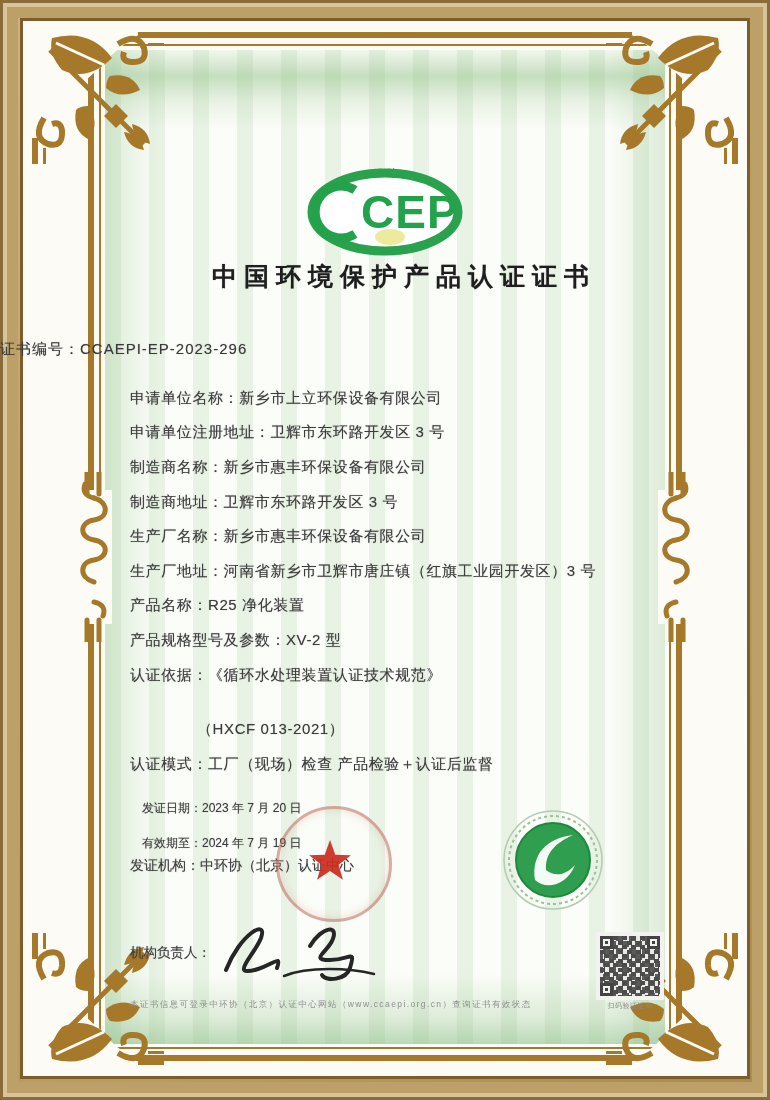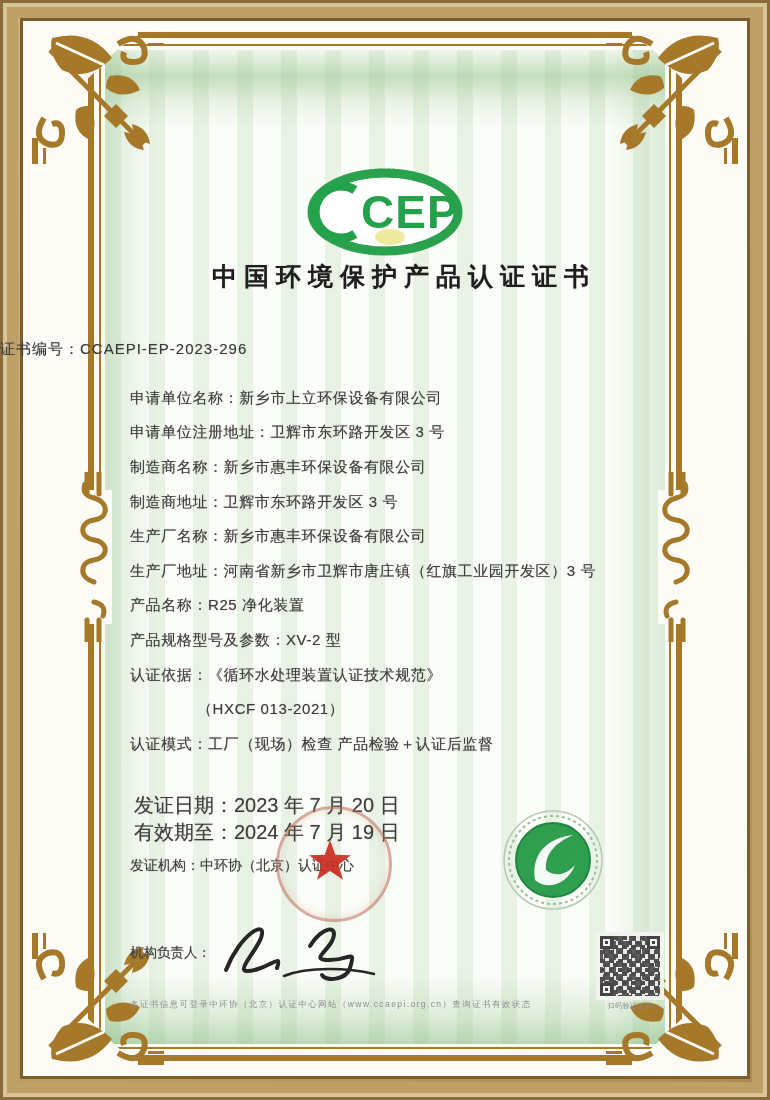--- a/index.html
+++ b/index.html
@@ -31,23 +31,23 @@
 
   .logo{position:absolute;top:140px;left:285px;width:200px;height:118px;}
   .title{position:absolute;top:260px;left:0;width:770px;text-align:center;
     font-size:25px;font-weight:700;color:#1e1e1e;letter-spacing:7px;
     text-shadow:0 0 1px rgba(0,0,0,.4);padding-left:19px;}
   .certno{position:absolute;top:340px;left:0;width:770px;text-align:left;
     font-size:15px;color:#3a3a3a;letter-spacing:1px;text-shadow:0 0 1px rgba(70,70,70,.45);}
   .fields{position:absolute;top:381px;left:130px;width:520px;}
   .fields p{margin:0;height:34.6px;display:flex;align-items:center;
     font-size:15px;color:#3d3d3d;letter-spacing:.6px;text-shadow:0 0 1px rgba(70,70,70,.5);}
-  .fields p.indent{padding-left:67px;}
+  .fields p.indent{padding-left:67px;margin-top:20px;}
   .dates{position:absolute;top:788px;left:130px;}
-  .dates p{margin:4px;height:23px;font-size:20px;color:#3d3d3d;text-shadow:0 0 1px rgba(70,70,70,.5);}
+  .dates p{margin:12px;height:23px;font-size:12px;color:#3d3d3d;text-shadow:0 0 1px rgba(70,70,70,.5);}
   .issuer{position:absolute;top:857px;left:130px;font-size:14px;color:#3d3d3d;
     text-shadow:0 0 1px rgba(70,70,70,.5);}
   .seal-ring{position:absolute;left:276px;top:806px;width:110px;height:110px;border-radius:50%;
     border:3px solid rgba(186,104,86,.55);box-shadow:inset 0 0 10px rgba(200,120,100,.25);}
   .seal-star{position:absolute;left:308px;top:840px;width:44px;height:44px;}
   .mark{position:absolute;left:501px;top:808px;width:104px;height:104px;}
   .sig-label{position:absolute;left:130px;top:944px;font-size:13.5px;color:#3d3d3d;
     text-shadow:0 0 1px rgba(70,70,70,.5);}
   .signature{position:absolute;left:198px;top:914px;width:214px;height:86px;}
   .qr{position:absolute;left:600px;top:936px;width:60px;height:60px;background:

